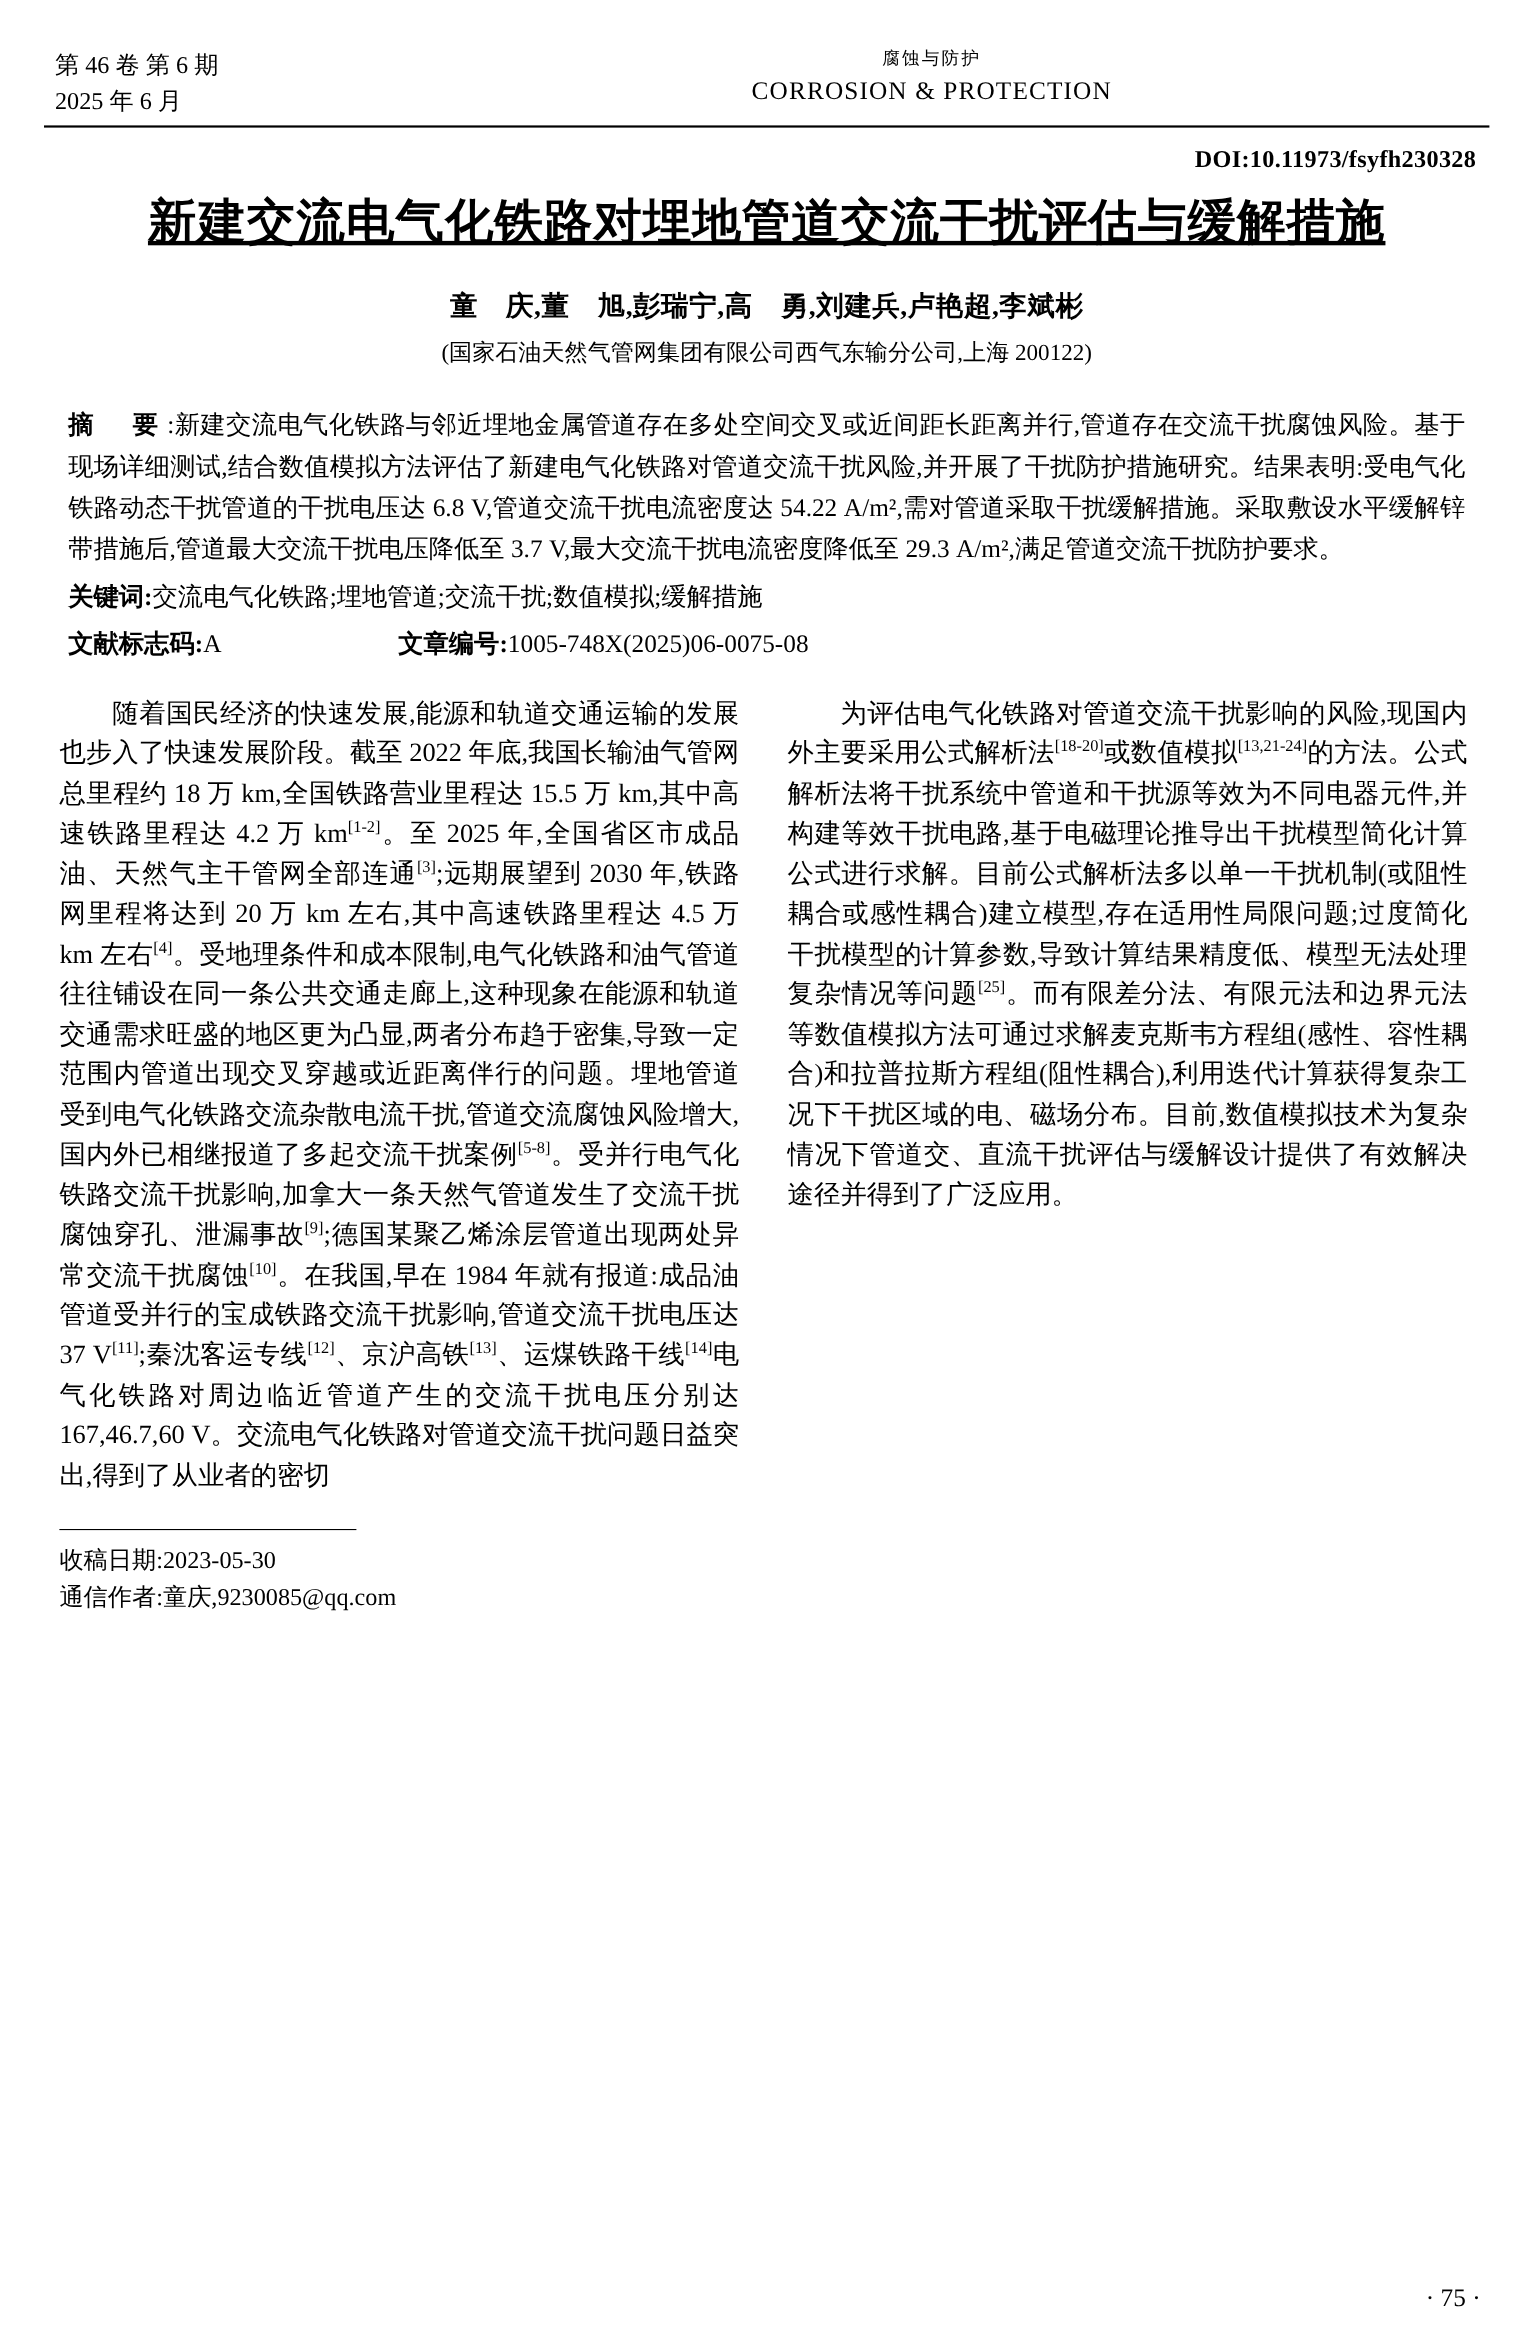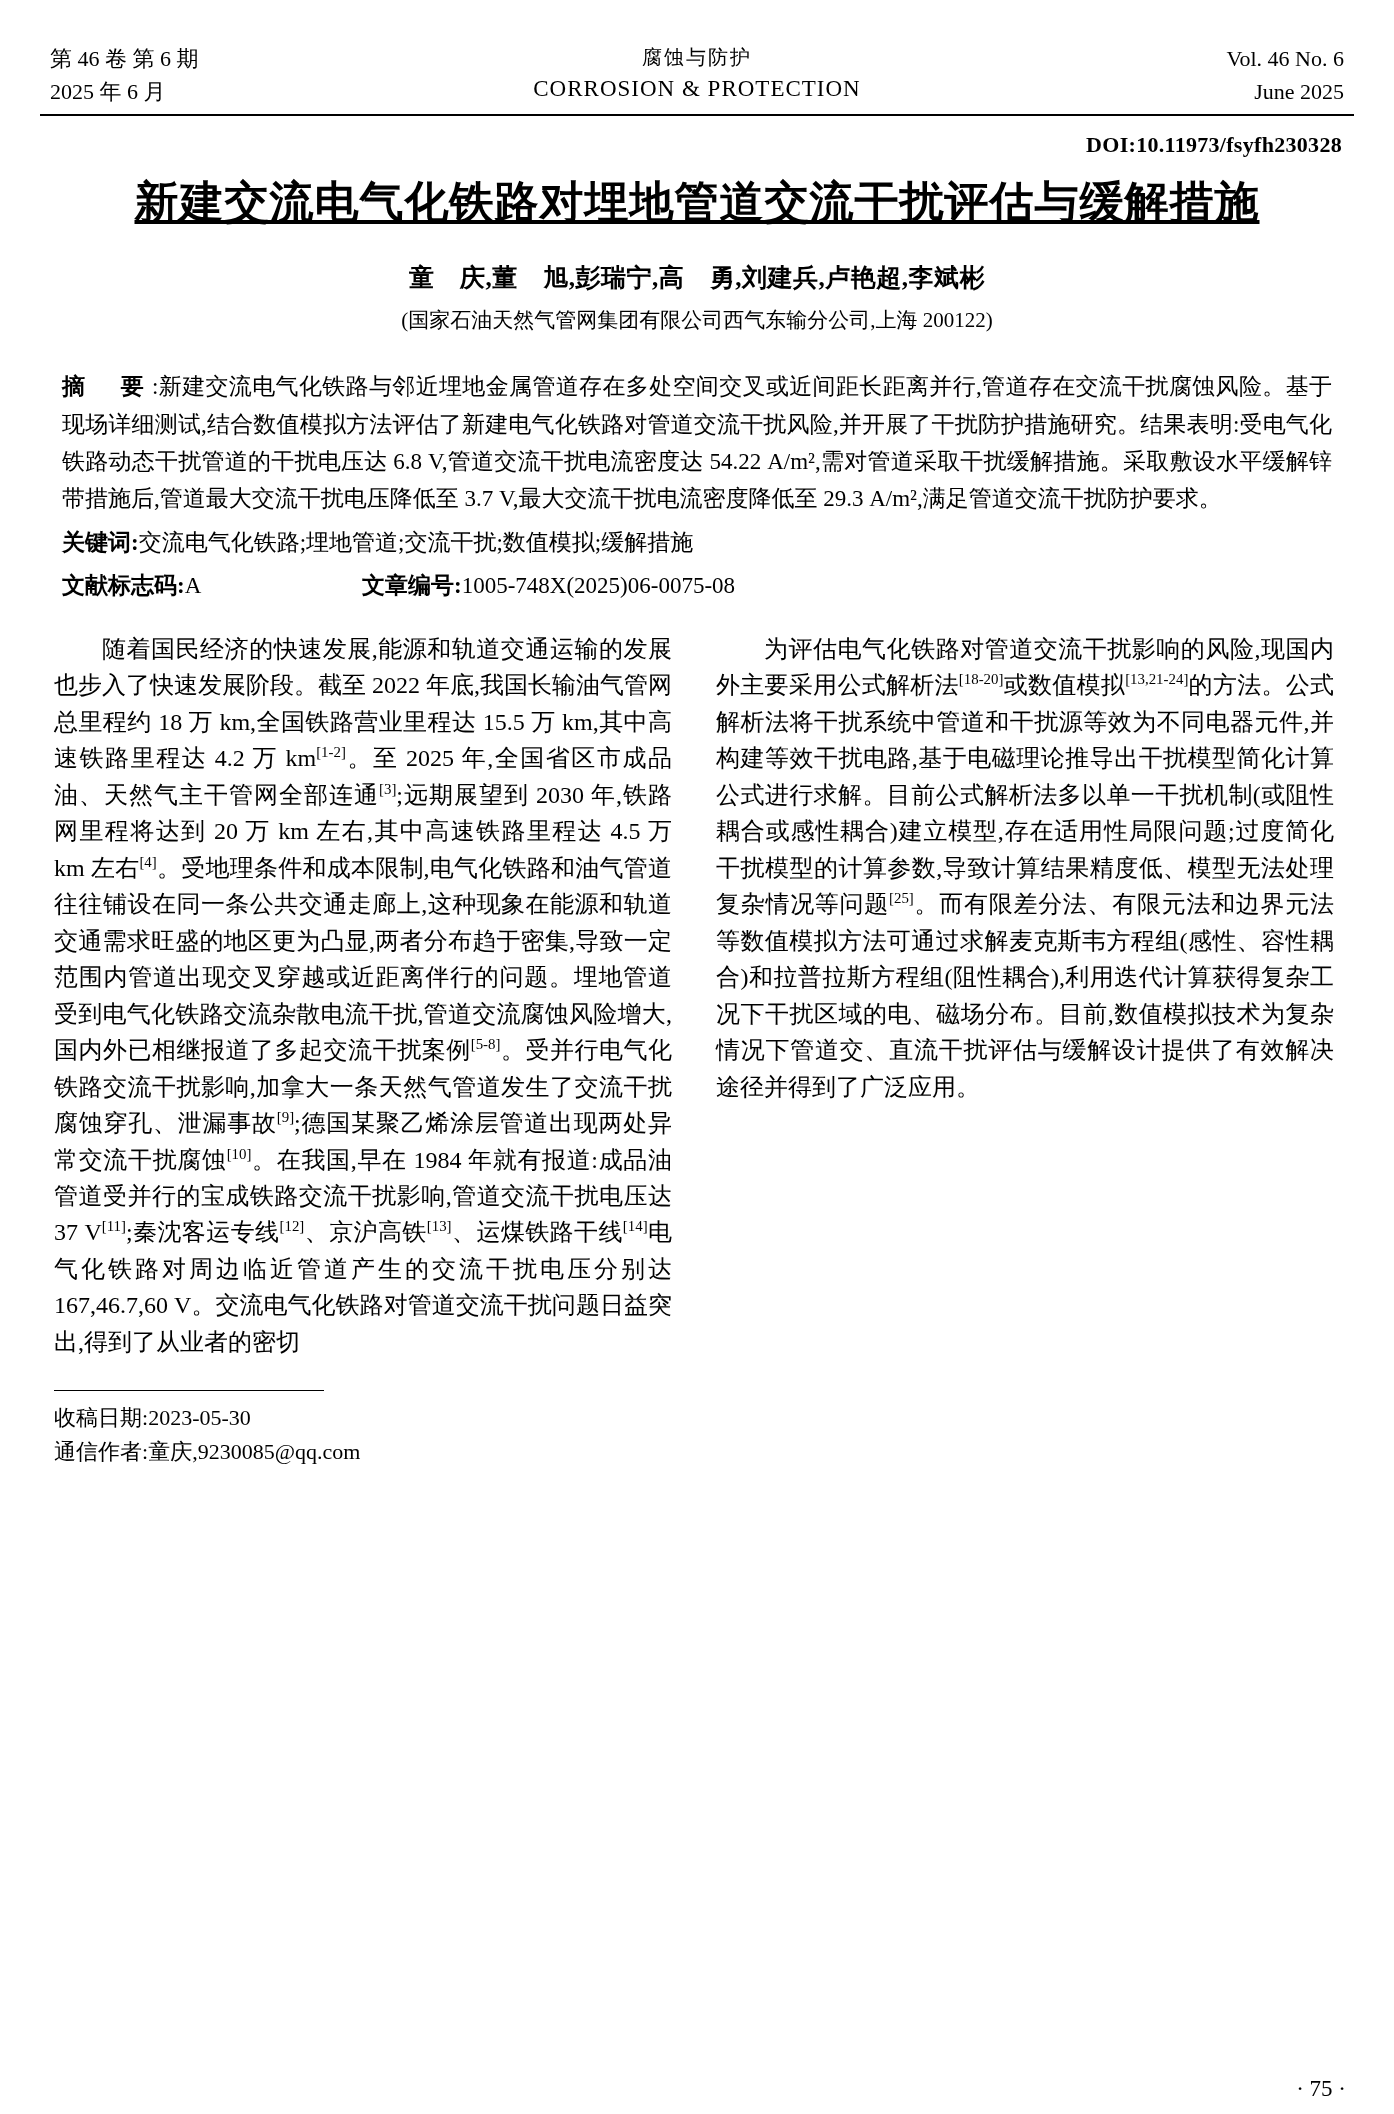--- a/index.html
+++ b/index.html
@@ -40,21 +40,21 @@
     margin-bottom: 4px;
   }
   .runhead .col {
     font-size: 22px;
     line-height: 1.5;
   }
   .runhead .left { text-align: left; width: 300px; }
   .runhead .center { text-align: center; flex: 1; }
   .runhead .right { text-align: right; width: 300px; }
   .runhead .center .cn {
-    font-size: 20px;
+    font-size: 16px;
     letter-spacing: 2px;
   }
   .runhead .center .en {
     font-size: 23px;
     letter-spacing: 1px;
     font-family: "Liberation Serif", serif;
   }
 
   
   .doi-row {
@@ -176,24 +176,20 @@
   <div class="content">
 
     <div class="runhead">
       <div class="col left">
         <div>第 46 卷 第 6 期</div>
         <div>2025 年 6 月</div>
       </div>
       <div class="col center">
         <div class="cn">腐蚀与防护</div>
         <div class="en">CORROSION &amp; PROTECTION</div>
-      </div>
-      <div class="col right">
-        <div>Vol. 46   No. 6</div>
-        <div>June 2025</div>
       </div>
     </div>
 
     <div class="doi-row">DOI:10.11973/fsyfh230328</div>
 
     <h1 class="title">新建交流电气化铁路对埋地管道交流干扰评估与缓解措施</h1>
 
     <div class="authors">童　庆,董　旭,彭瑞宁,高　勇,刘建兵,卢艳超,李斌彬</div>
     <div class="affil">(国家石油天然气管网集团有限公司西气东输分公司,上海 200122)</div>
 

